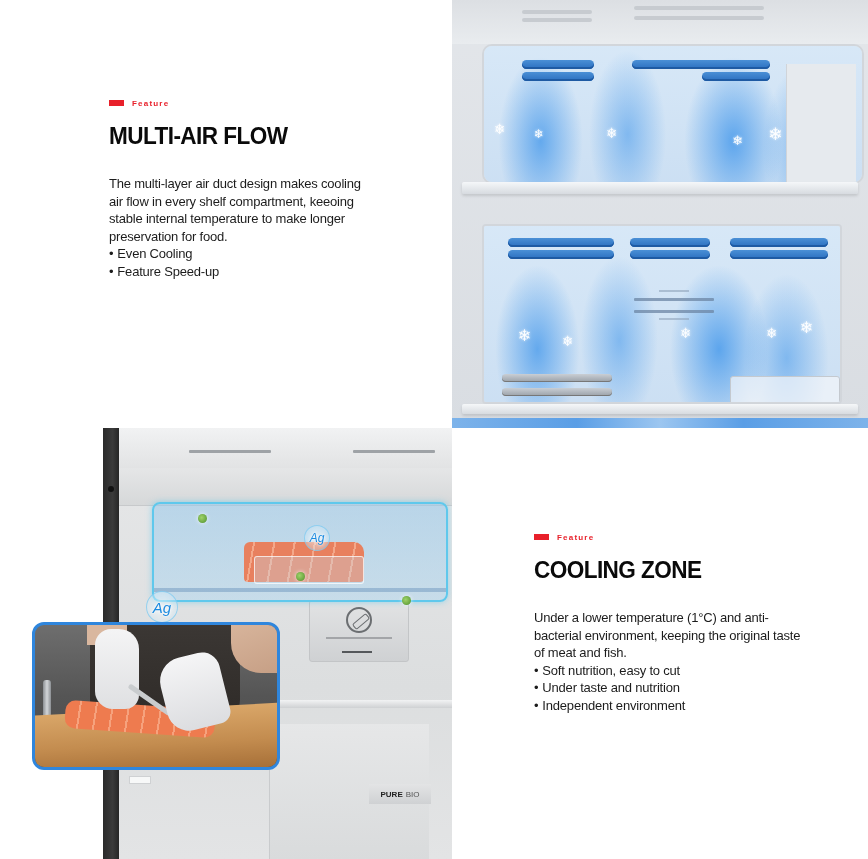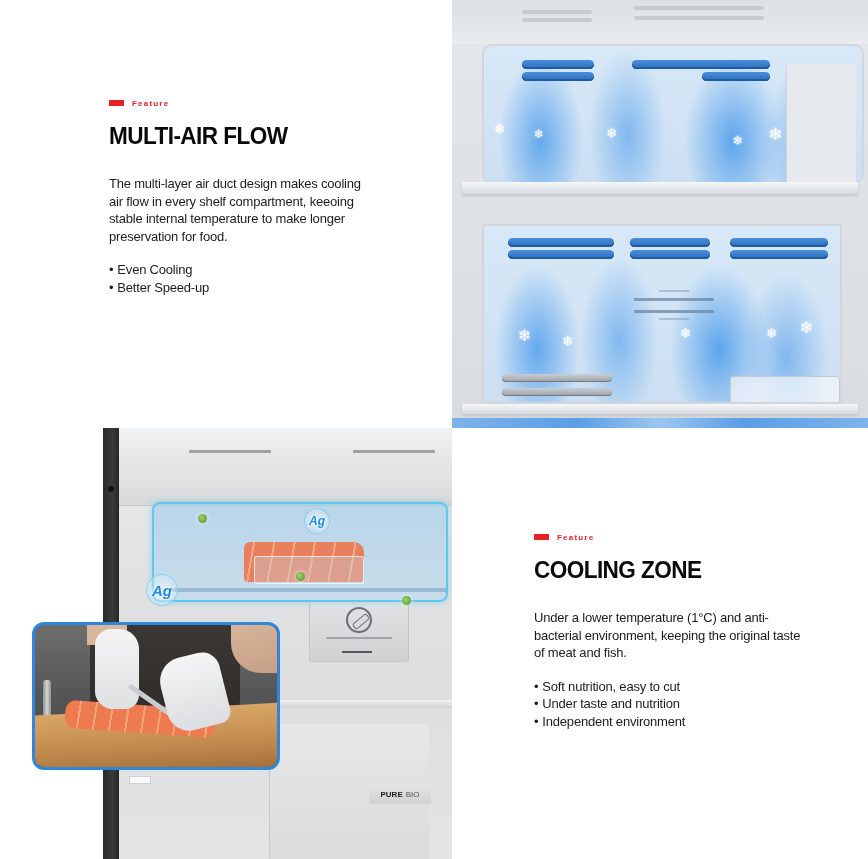--- a/index.html
+++ b/index.html
@@ -6,21 +6,21 @@
   html, body { width: 868px; height: 859px; background: #ffffff; overflow: hidden; }
   body { position: relative; font-family: "Liberation Sans", "DejaVu Sans", sans-serif; color: #111; }
 
   
   .feature-block { position: absolute; }
   .feature-tag { display: flex; align-items: center; gap: 8px; height: 12px; }
   .feature-tag .bar { width: 15px; height: 6px; background: #e8202a; }
   .feature-tag .tag-label { font-size: 8px; font-weight: bold; letter-spacing: 1.2px; color: #e8202a; }
   .feature-title { font-size: 24px; font-weight: bold; letter-spacing: -0.6px; color: #0a0a0a; margin-top: 12px; line-height: 30px; transform: scaleX(0.94); transform-origin: left; white-space: nowrap; }
   .feature-desc { font-size: 13px; line-height: 17.5px; color: #1c1c1c; margin-top: 24px; letter-spacing: -0.2px; }
-  .feature-bullets { list-style: none; margin-top: 16px; }
+  .feature-bullets { list-style: none; }
   .feature-bullets li { font-size: 13px; line-height: 17.5px; color: #1c1c1c; letter-spacing: -0.2px; }
   .feature-bullets li::before { content: "\2022"; margin-right: 4px; }
 
   #block-airflow { left: 109px; top: 97px; width: 260px; }
   #block-cooling { left: 534px; top: 531px; width: 270px; }
 
   
   #img-airflow {
     position: absolute; left: 452px; top: 0; width: 416px; height: 428px; overflow: hidden;
     background: linear-gradient(180deg, #e3e6ea 0%, #d9dde2 100%);
@@ -67,21 +67,21 @@
     background:linear-gradient(180deg,rgba(150,200,235,.55),rgba(175,215,240,.5));
     box-shadow: 0 0 6px rgba(95,200,236,.6);
   }
   .zone-box .tray { position:absolute; left:0; bottom:8px; width:100%; height:4px; background:rgba(110,150,190,.5); }
   .salmon {
     position:absolute; left:90px; top:38px; width:120px; height:40px; border-radius:6px 10px 4px 4px;
     background: repeating-linear-gradient(100deg,#e8805e 0 9px,#f4a88a 9px 11px,#e8805e 11px 20px);
   }
   .salmon-lid { position:absolute; left:100px; top:52px; width:110px; height:28px; border:1px solid rgba(255,255,255,.7); background:rgba(200,220,235,.35); border-radius:3px; }
   .leaf { position:absolute; width:9px; height:9px; border-radius:50%; background:radial-gradient(circle at 40% 40%,#9fd36a,#4e8f2a); box-shadow:0 0 4px rgba(255,255,255,.8); }
-  .ag-badge { position:absolute; font-weight:bold; font-style:italic; color:#1c8be0; text-shadow:0 0 2px #fff,0 0 4px #fff; border-radius:50%; border:1px solid rgba(120,200,240,.7); background:radial-gradient(circle,rgba(255,255,255,.5),rgba(180,225,250,.3)); display:flex; align-items:center; justify-content:center; }
+  .ag-badge { position:absolute; font-weight:normal; font-style:italic; color:#1c8be0; text-shadow:0 0 2px #fff,0 0 4px #fff; border-radius:50%; border:1px solid rgba(120,200,240,.7); background:radial-gradient(circle,rgba(255,255,255,.5),rgba(180,225,250,.3)); display:flex; align-items:center; justify-content:center;margin-top:17px; }
   .dial-panel { position:absolute; left:190px; top:172px; width:100px; height:62px; background:linear-gradient(180deg,#e2e3e4,#cfd1d3); border:1px solid #c3c5c7; border-radius:3px; }
   .dial { position:absolute; left:36px; top:6px; width:26px; height:26px; border:2px solid #6b6e71; border-radius:50%; }
   .dial::after { content:""; position:absolute; left:4px; top:9px; width:16px; height:5px; border:1.5px solid #6b6e71; border-radius:2px; transform:rotate(-40deg); }
   .dial-lbl { position:absolute; top:36px; left:16px; width:66px; height:2px; background:#8d9093; opacity:.7; }
   .dial-slot { position:absolute; left:32px; top:50px; width:30px; height:2px; background:#55585b; }
   .lower-shelf { position:absolute; left:0; top:272px; width:100%; height:8px; background:linear-gradient(180deg,#f2f3f4,#cfd1d3); }
   .drawer { position:absolute; left:150px; top:296px; width:160px; height:135px; background:linear-gradient(180deg,#e6e7e8,#d9dbdc); border-left:1px solid #c9cbcd; }
   .pure-bio { position:absolute; left:250px; top:356px; width:62px; height:20px; background:linear-gradient(180deg,#e3e4e5,#cfd1d3); display:flex; align-items:center; justify-content:center; gap:3px; font-size:8px; color:#222; }
   .pure-bio .b1 { font-weight:bold; }
   .pure-bio .b2 { color:#555;text-align:center; }
@@ -107,21 +107,21 @@
 
 <div class="feature-block" id="block-airflow">
   <div class="feature-tag">
     <span class="bar"></span>
     <span class="tag-label">Feature</span>
   </div>
   <h2 class="feature-title">MULTI-AIR FLOW</h2>
   <p class="feature-desc">The multi-layer air duct design makes cooling air flow in every shelf compartment, keeoing stable internal temperature to make longer preservation for food.</p>
   <ul class="feature-bullets">
     <li>Even Cooling</li>
-    <li>Better Speed-up</li>
+    <li>Feature Speed-up</li>
   </ul>
 </div>
 
 <div id="img-airflow" title="Refrigerator interior with blue cooling air flowing from vents across shelves">
   <div class="frame-top">
     <span class="slot" style="left:70px;top:10px;width:70px;"></span>
     <span class="slot" style="left:70px;top:18px;width:70px;"></span>
     <span class="slot" style="left:182px;top:6px;width:130px;"></span>
     <span class="slot" style="left:182px;top:16px;width:130px;"></span>
   </div>

